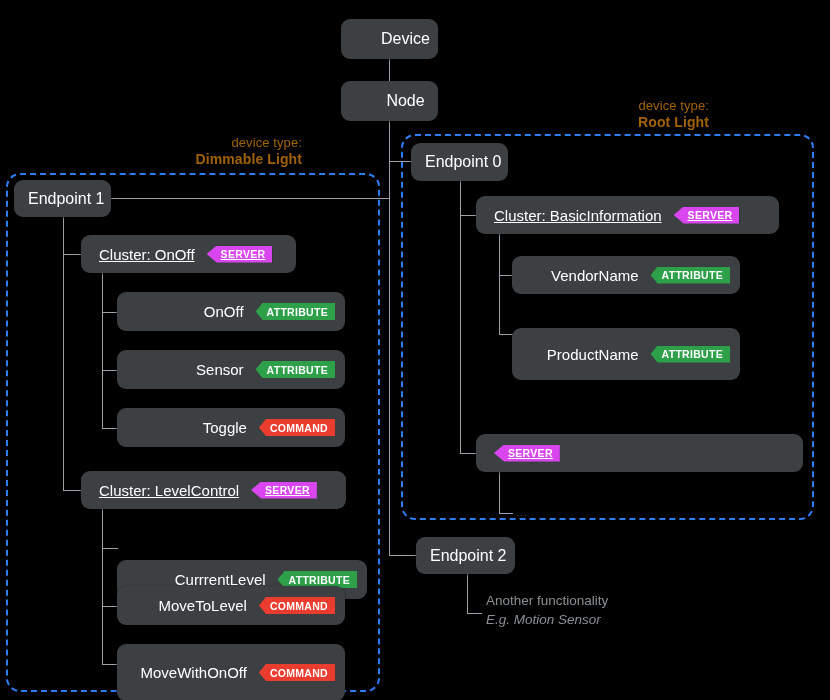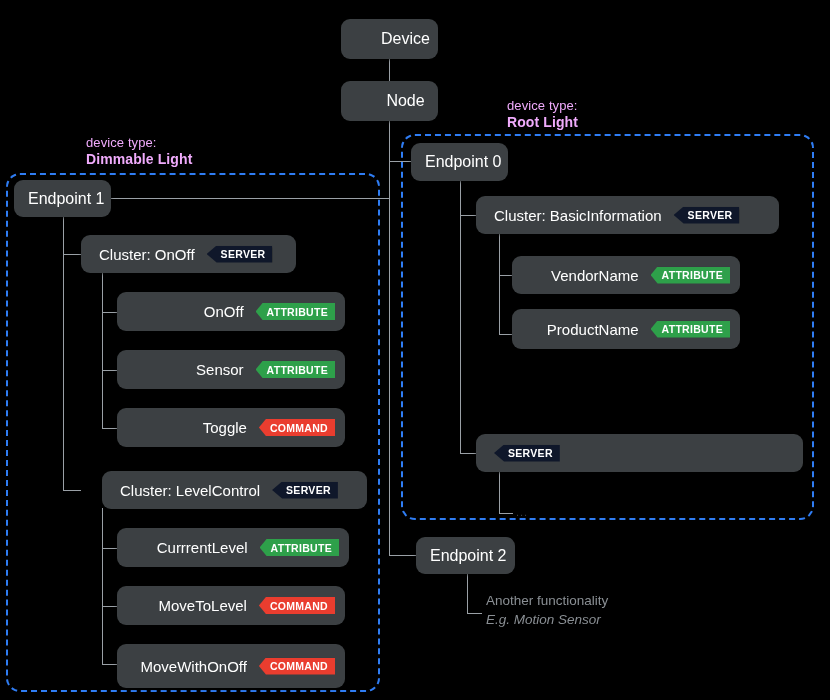--- a/index.html
+++ b/index.html
@@ -26,22 +26,22 @@
 
   
   .dash-region {
     position: absolute;
     border: 2px dashed #2f7df4;
     border-radius: 14px;
     background: transparent;
   }
   .devtype-label {
     position: absolute;
-    text-align: left;
-    color: #f0abfc;
+    text-align: right;
+    color: #a16207;
     font-size: 13px;
     line-height: 17px;
     letter-spacing: .1px;
     white-space: nowrap;
   }
   .devtype-label .dt-strong {
     display: block;
     font-weight: bold;
     font-size: 14px;
   }
@@ -61,20 +61,21 @@
 
   
   .node.plain { justify-content: center; font-size: 16px; padding-left: 32px; }
   .node.ep { justify-content: flex-start; padding-left: 14px; font-size: 16px; }
 
   
   .node.cluster {
     justify-content: flex-start;
     padding-left: 18px;
     font-size: 15px;
+    text-decoration: underline;
   }
   .node.cluster .node-label { margin-right: 12px; }
 
   
   .node.leaf {
     justify-content: flex-end;
     padding-right: 10px;
     font-size: 15px;
     border-radius: 9px;
   }
@@ -89,21 +90,21 @@
     height: 17px;
     padding: 0 7px 0 11px;
     font-size: 10.5px;
     font-weight: bold;
     letter-spacing: .3px;
     color: #ffffff;
     white-space: nowrap;
     clip-path: polygon(0% 50%, 7px 0%, 100% 0%, 100% 100%, 7px 100%);
     filter: drop-shadow(1px 1px 1px rgba(0,0,0,.65));
   }
-  .badge.server    { background: #0f172a; }
+  .badge.server    { background: #d946ef; }
   .badge.attribute { background: #2ea04a; }
   .badge.command   { background: #ea3d2f; }
 
   
   .badge.server { padding-left: 14px; clip-path: polygon(0% 50%, 10px 0%, 100% 0%, 100% 100%, 10px 100%); }
 
   
   .annot {
     position: absolute;
     color: #8a8f94;
@@ -203,55 +204,55 @@
   <div class="node leaf" style="left:117px; top:350px; width:228px; height:39px;">
     <span class="node-label">Sensor</span>
     <span class="badge attribute">ATTRIBUTE</span>
   </div>
 
   <div class="node leaf" style="left:117px; top:408px; width:228px; height:39px;">
     <span class="node-label">Toggle</span>
     <span class="badge command">COMMAND</span>
   </div>
 
-  <div class="node cluster" style="left:81px; top:471px; width:265px; height:38px;margin-left:21px;">
+  <div class="node cluster" style="left:81px; top:471px; width:265px; height:38px;">
     <span class="node-label">Cluster: LevelControl</span>
     <span class="badge server">SERVER</span>
   </div>
 
-  <div class="node leaf" style="left:117px; top:528px; width:232px; height:39px;">
+  <div class="node leaf" style="left:117px; top:560px; width:250px; height:39px;">
     <span class="node-label">CurrrentLevel</span>
     <span class="badge attribute">ATTRIBUTE</span>
   </div>
 
   <div class="node leaf" style="left:117px; top:586px; width:228px; height:39px;">
     <span class="node-label">MoveToLevel</span>
     <span class="badge command">COMMAND</span>
   </div>
 
-  <div class="node leaf" style="left:117px; top:644px; width:228px; height:44px;">
+  <div class="node leaf" style="left:117px; top:644px; width:228px; height:57px;">
     <span class="node-label">MoveWithOnOff</span>
     <span class="badge command">COMMAND</span>
   </div>
 
   <div class="node ep" style="left:411px; top:143px; width:97px; height:38px;">
     <span class="node-label">Endpoint 0</span>
   </div>
 
   <div class="node cluster" style="left:476px; top:196px; width:303px; height:38px;">
     <span class="node-label">Cluster: BasicInformation</span>
     <span class="badge server">SERVER</span>
   </div>
 
   <div class="node leaf" style="left:512px; top:256px; width:228px; height:38px;">
     <span class="node-label">VendorName</span>
     <span class="badge attribute">ATTRIBUTE</span>
   </div>
 
-  <div class="node leaf" style="left:512px; top:309px; width:228px; height:40px;">
+  <div class="node leaf" style="left:512px; top:328px; width:228px; height:52px;">
     <span class="node-label">ProductName</span>
     <span class="badge attribute">ATTRIBUTE</span>
   </div>
 
   <div class="node cluster" style="left:476px; top:434px; width:327px; height:38px;">
     <span class="badge server">SERVER</span>
   </div>
 
   <div class="ellipsis-note" style="left:516px; top:506px;">...</div>
 

